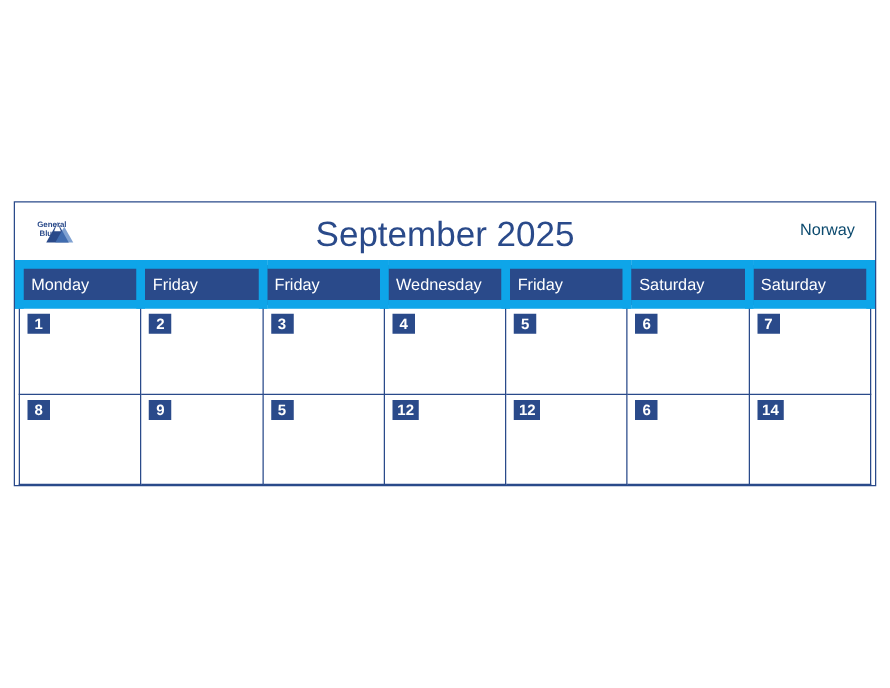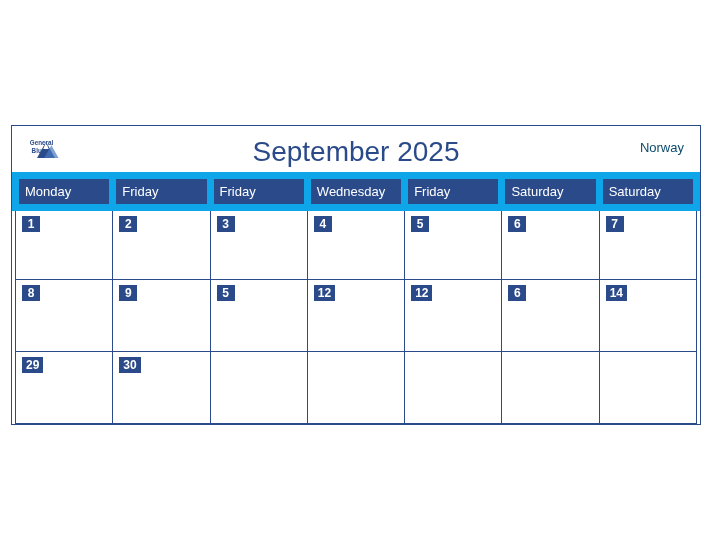--- a/index.html
+++ b/index.html
@@ -128,24 +128,15 @@
         </tr>
         <tr>
           <td><span class="day-number">8</span></td>
           <td><span class="day-number">9</span></td>
           <td><span class="day-number">5</span></td>
           <td><span class="day-number">12</span></td>
           <td><span class="day-number">12</span></td>
           <td><span class="day-number">6</span></td>
           <td><span class="day-number">14</span></td>
         </tr>
-        <tr>
-          <td><span class="day-number">29</span></td>
-          <td><span class="day-number">30</span></td>
-          <td class="empty-cell"></td>
-          <td class="empty-cell"></td>
-          <td class="empty-cell"></td>
-          <td class="empty-cell"></td>
-          <td class="empty-cell"></td>
-        </tr>
       </tbody>
   </table>
 </div>
 
 </body></html>

